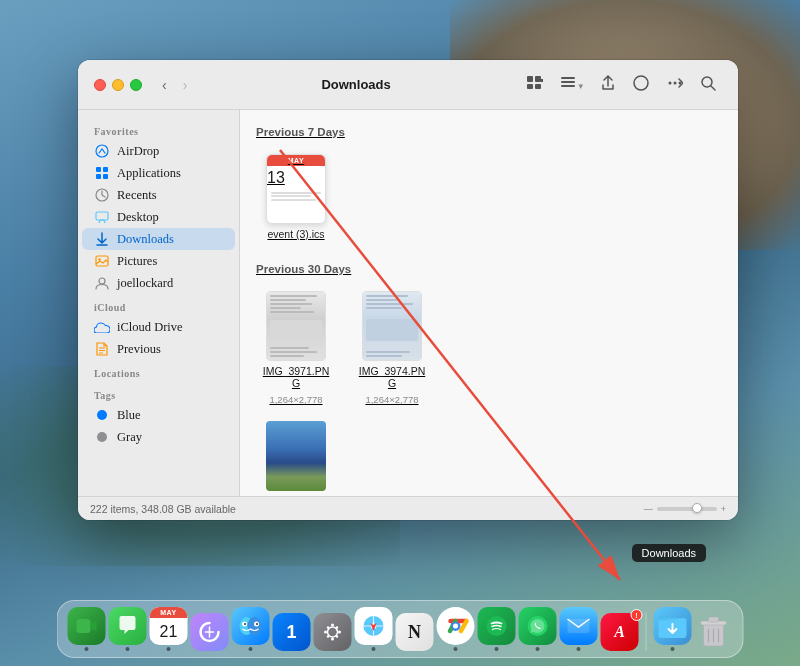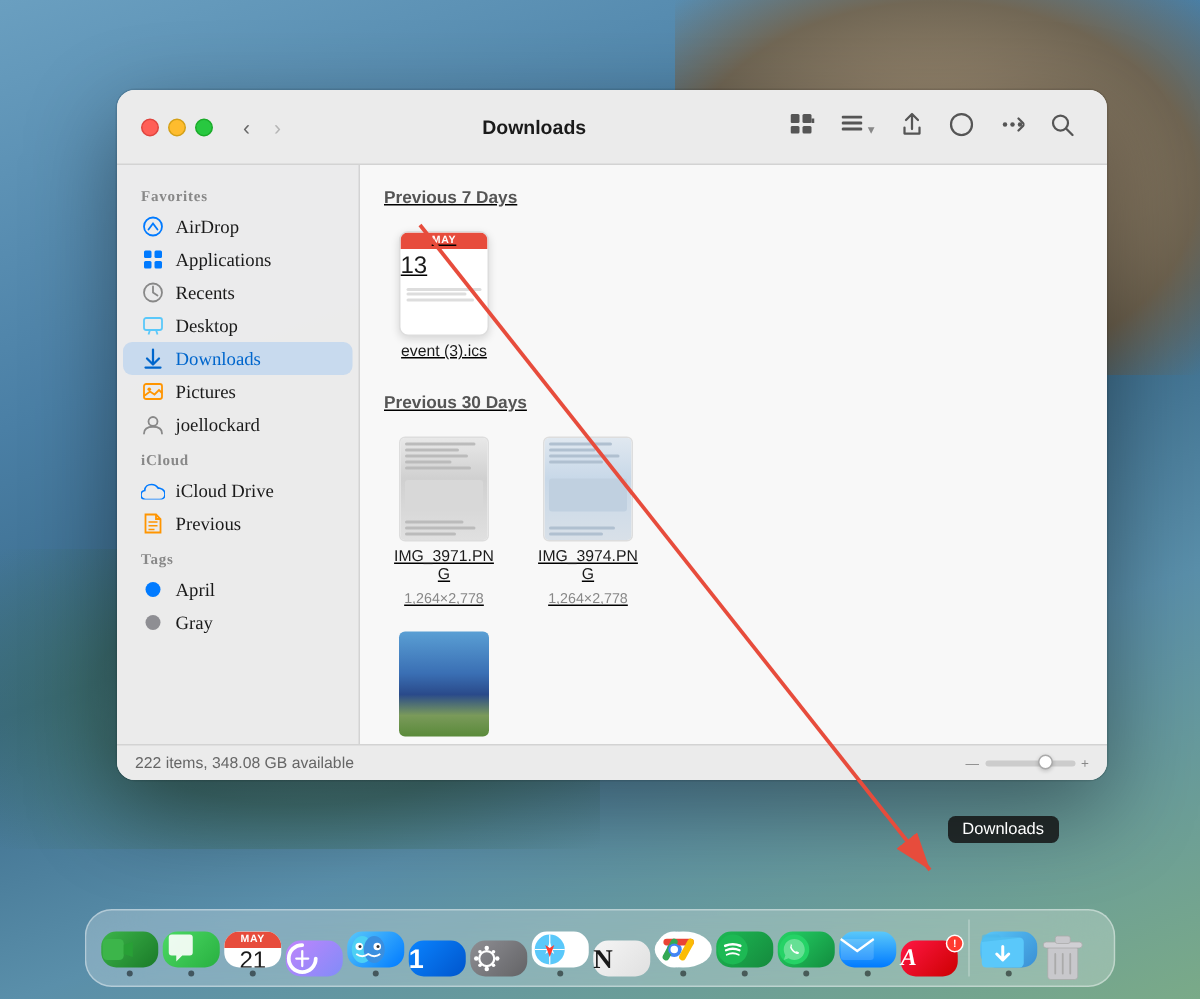--- a/index.html
+++ b/index.html
@@ -348,25 +348,25 @@
     }
     .dock-item {
       display: flex;
       flex-direction: column;
       align-items: center;
       position: relative;
       cursor: pointer;
     }
     .dock-icon {
       width: 38px;
-      height: 24px;
+      height: 38px;
       border-radius: 10px;
       display: flex;
       align-items: center;
-      justify-content: flex-start;
+      justify-content: center;
       font-size: 20px;
       transition: transform 0.1s;
     }
     .dock-dot {
       width: 4px;
       height: 4px;
       border-radius: 50%;
       background: rgba(0,0,0,0.5);
       margin-top: 2px;
     }
@@ -562,29 +562,30 @@
             <path d="M1 1 L8 1 L11 4 L11 13 L1 13 Z" stroke="#ff9500" stroke-width="1.2" fill="none"></path>
             <path d="M8 1 L8 4 L11 4" stroke="#ff9500" stroke-width="1.2" fill="none"></path>
             <line x1="3" y1="6" x2="9" y2="6" stroke="#ff9500" stroke-width="1"></line>
             <line x1="3" y1="8.5" x2="9" y2="8.5" stroke="#ff9500" stroke-width="1"></line>
             <line x1="3" y1="11" x2="7" y2="11" stroke="#ff9500" stroke-width="1"></line>
           </svg>
         </div>
         <span>Previous</span>
       </div>
 
+      <div class="sidebar-section-label">Locations</div>
 
 
       <div class="sidebar-section-label">Tags</div>
 
       <div class="sidebar-item">
         <div class="sidebar-icon">
           <div class="tag-dot" style="background:#007aff;"></div>
         </div>
-        <span>April</span>
+        <span>Blue</span>
       </div>
 
       <div class="sidebar-item">
         <div class="sidebar-icon">
           <div class="tag-dot" style="background:#8e8e93;"></div>
         </div>
         <span>Gray</span>
       </div>
 
       <div class="sidebar-item">

